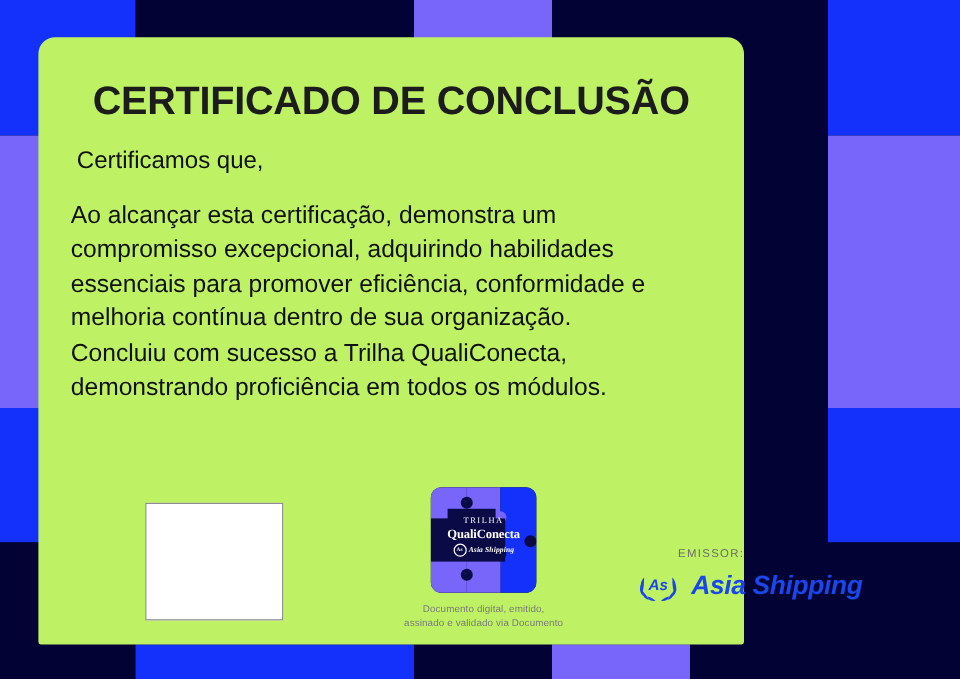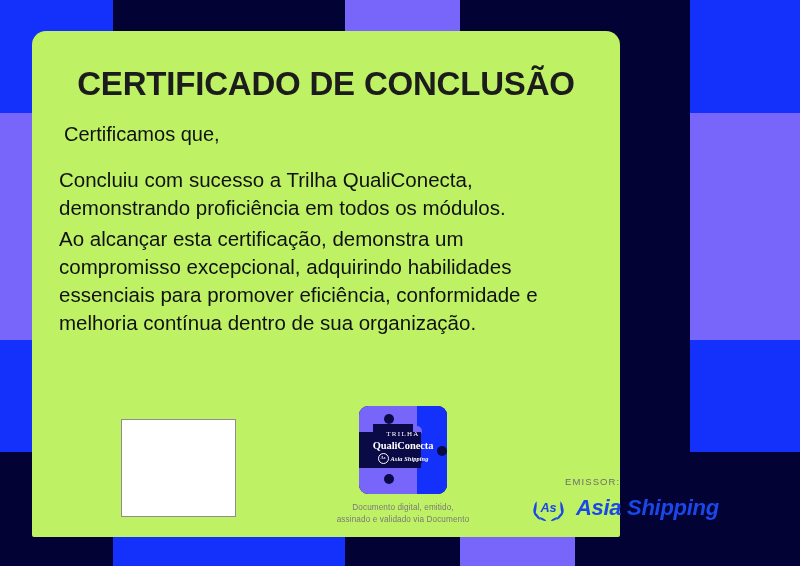--- a/index.html
+++ b/index.html
@@ -172,21 +172,20 @@
     line-height: 1.45;
     letter-spacing: 0.1px;
     text-align: center;
   }
 
   .emissor-wrap {
     position: absolute;
     left: 498px;
     top: 425px;
     width: 220px;
-    margin-top: 20px;
   }
   .emissor-label {
     font-size: 9.5px;
     color: #6d6d6d;
     letter-spacing: 1.1px;
     margin-left: 35px;
     margin-bottom: 6px;
   }
   .brand-row {
     display: flex;
@@ -235,23 +234,23 @@
   </div>
 
   <div class="card">
 
     <div class="cert-title">CERTIFICADO DE CONCLUSÃO</div>
 
     <div class="body-block">
       <div class="line-certificamos">Certificamos que,</div>
 
 
+      <div class="para">Ao alcançar esta certificação, demonstra um compromisso excepcional, adquirindo habilidades essenciais para promover eficiência, conformidade e melhoria contínua dentro de sua organização.</div>
+
       <div class="para">Concluiu com sucesso a Trilha QualiConecta, demonstrando proficiência em todos os módulos.</div>
-
-      <div class="para">Ao alcançar esta certificação, demonstra um compromisso excepcional, adquirindo habilidades essenciais para promover eficiência, conformidade e melhoria contínua dentro de sua organização.</div>
     </div>
 
     <div class="qr-box"></div>
 
     <div class="seal-wrap">
       <div class="seal">
 
         <div class="pz" style="left:0px;top:0px;width:30px;height:29px;background:#7766f9;"></div>
         <div class="pz" style="left:30px;top:0px;width:28px;height:29px;background:#7766f9;"></div>
         <div class="pz" style="left:58px;top:0px;width:30px;height:29px;background:#1430fb;"></div>

